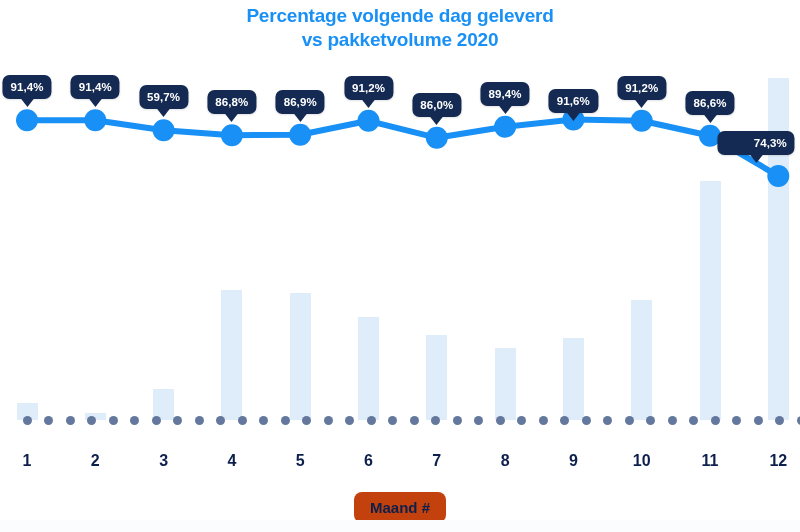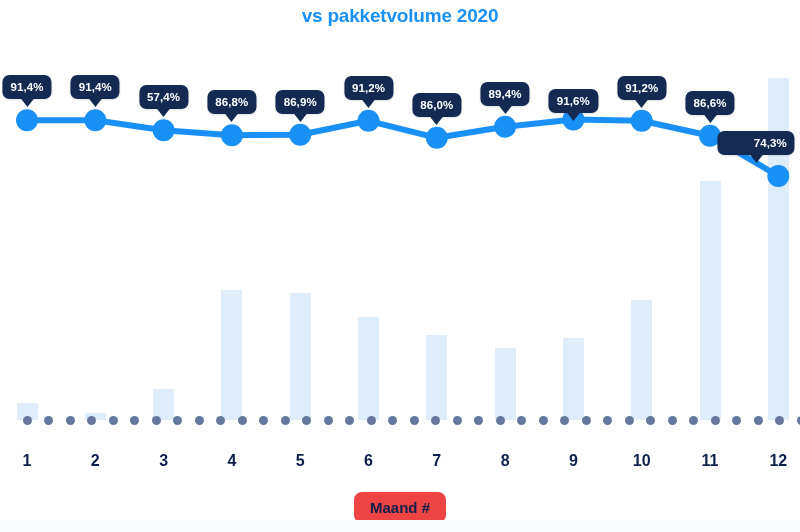--- a/index.html
+++ b/index.html
@@ -71,38 +71,39 @@
     position:absolute;top:0;
     transform:translateX(-50%);
     color:#0d1f4c;
     font-size:16px;font-weight:700;
   }
   .axis-title-wrap{
     position:absolute;left:0;top:492px;width:800px;text-align:center;
   }
   .axis-title{
     display:inline-block;
-    background:#ef4444;
+    background:#c2410c;
     color:#0d1f4c;
     font-size:15px;font-weight:700;
     padding:7px 16px;
     border-radius:8px;
     text-align:right;
   }
   .bottom-band{
     position:absolute;left:0;top:520px;width:800px;height:12px;
     background:#fbfcfd;
   }
 </style>
 </head>
 <body>
 
 <div class="canvas">
 
   <div class="title">
+    <span>Percentage volgende dag geleverd</span>
     <span class="l2">vs pakketvolume 2020</span>
   </div>
 
   <div class="plot">
     <div class="bars" id="bars">
         <div class="bar" style="width: 21px; height: 17.1px; left: 16.5px; top: 402.9px; bottom: auto;"></div>
         <div class="bar" style="width: 21px; height: 6.84px; left: 84.8px; top: 413.16px; bottom: auto;"></div>
         <div class="bar" style="width: 21px; height: 30.78px; left: 153.1px; top: 389.22px; bottom: auto;"></div>
         <div class="bar" style="width: 21px; height: 129.96px; left: 221.4px; top: 290.04px; bottom: auto;"></div>
         <div class="bar" style="width: 21px; height: 126.54px; left: 289.7px; top: 293.46px; bottom: auto;"></div>
@@ -164,21 +165,21 @@
         <circle cx="436.8" cy="137.8" r="11" fill="#1890f5"></circle>
         <circle cx="505.1" cy="126.7" r="11" fill="#1890f5"></circle>
         <circle cx="573.4" cy="119.5" r="11" fill="#1890f5"></circle>
         <circle cx="641.7" cy="120.8" r="11" fill="#1890f5"></circle>
         <circle cx="710.0" cy="135.8" r="11" fill="#1890f5"></circle>
         <circle cx="778.3" cy="176.0" r="11" fill="#1890f5"></circle>
       </svg>
     <div id="tips">
         <div class="tip" style="left: 27px; top: 75.1532px;">91,4%</div>
         <div class="tip" style="left: 95.3px; top: 75.1532px;">91,4%</div>
-        <div class="tip" style="left: 163.6px; top: 85.2775px;">57,4%</div>
+        <div class="tip" style="left: 163.6px; top: 85.2775px;">59,7%</div>
         <div class="tip" style="left: 231.9px; top: 90.1763px;">86,8%</div>
         <div class="tip" style="left: 300.2px; top: 89.8497px;">86,9%</div>
         <div class="tip" style="left: 368.5px; top: 75.8064px;">91,2%</div>
         <div class="tip" style="left: 436.8px; top: 92.789px; text-align: right;">86,0%</div>
         <div class="tip" style="left: 505.1px; top: 81.685px;">89,4%</div>
         <div class="tip" style="left: 573.4px; top: 89px;">91,6%</div>
         <div class="tip" style="left: 641.7px; top: 75.8064px;">91,2%</div>
         <div class="tip" style="left: 710px; top: 90.8295px;">86,6%</div>
         <div class="tip" style="left: 756.3px; top: 131px; padding-left: 36px;">74,3%</div>
       </div>

